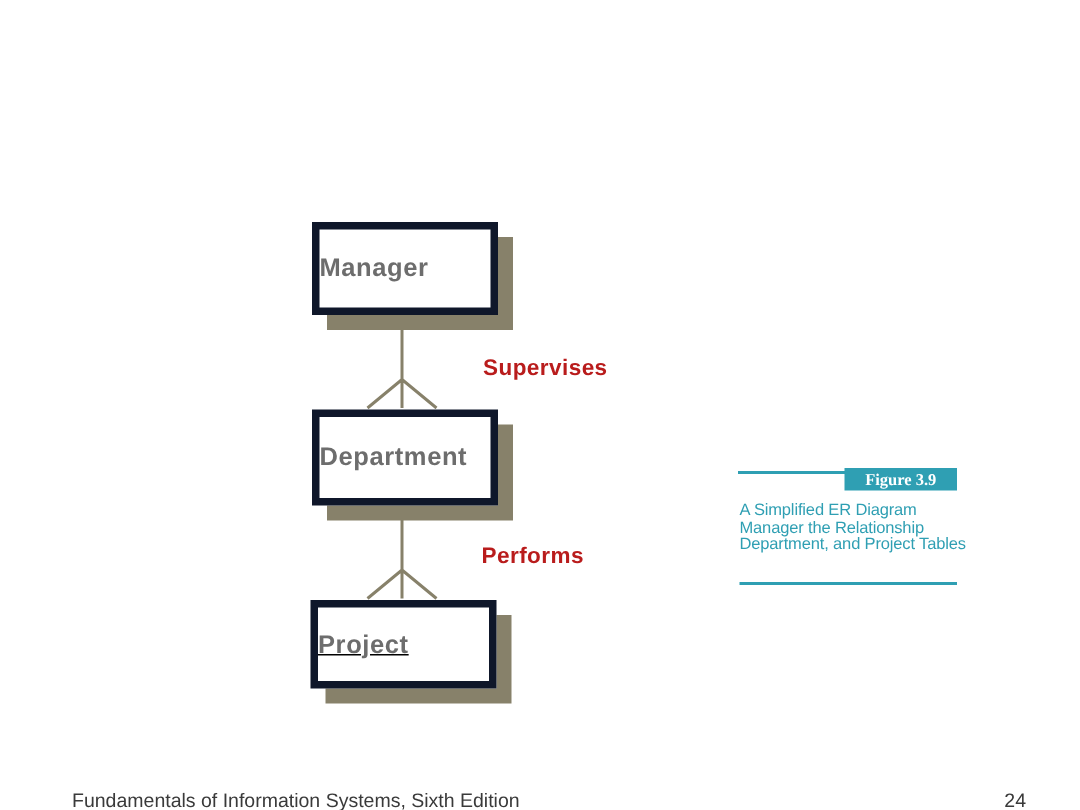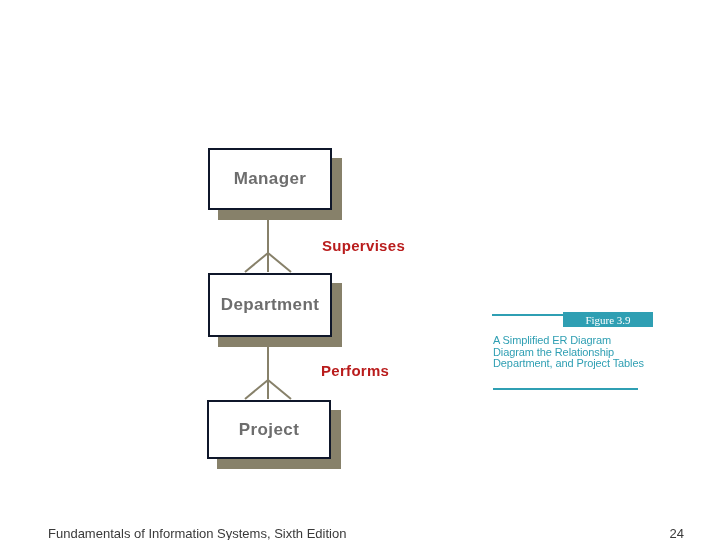--- a/index.html
+++ b/index.html
@@ -30,36 +30,35 @@
     left: 0; top: 0;
     width: 720px; height: 540px;
     z-index: 1;
   }
 
   
   .entity {
     position: absolute;
     width: 124px;
     background: #ffffff;
-    border: 2px solid #0f172a;
+    border: 5px solid #0f172a;
     box-shadow: 10px 10px 0 0 #87816a;
     display: flex;
     align-items: center;
-    justify-content: center;
     z-index: 2;
   }
   .entity-label {
     color: #6d6d6d;
     font-weight: 700;
     font-size: 17px;
     letter-spacing: 0.4px;
   }
   .entity-manager    { left: 208px; top: 148px; height: 62px; }
   .entity-department { left: 208px; top: 273px; height: 64px; }
-  .entity-project    { left: 207px; top: 400px; height: 59px; }
+  .entity-project    { left: 207px; top: 400px; height: 59px; text-decoration: underline; }
 
   
   .rel-label {
     position: absolute;
     color: #b91c1c;
     font-weight: 700;
     font-size: 15px;
     letter-spacing: 0.3px;
     z-index: 2;
   }
@@ -75,25 +74,25 @@
   }
   .fig-rule-top {
     position: absolute;
     left: 2px; top: 1px;
     width: 73px; height: 2px;
     background: #2f9fb3;
   }
   .fig-label-box {
     position: absolute;
     left: 73px; top: -1px;
-    width: 90px; height: 15px;
+    width: 75px; height: 15px;
     background: #2f9fb3;
     color: #ffffff;
     font-family: "Liberation Serif", serif;
-    font-weight: 400;
+    font-weight: 700;
     font-size: 11px;
     display: flex;
     align-items: center;
     justify-content: center;
   }
   .fig-caption {
     position: absolute;
     left: 3px; top: 22px;
     color: #2f9fb3;
     font-size: 11px;
@@ -147,21 +146,21 @@
 
   <span class="rel-label rel-supervises">Supervises</span>
 
   <span class="rel-label rel-performs">Performs</span>
 
   <div class="figure-block">
     <div class="fig-rule-top"></div>
     <div class="fig-label-box">Figure 3.9</div>
     <div class="fig-caption">
       <div>A Simplified ER Diagram</div>
-      <div>Diagram the Relationship</div>
+      <div>Manager the Relationship</div>
       <div>Department, and Project Tables</div>
     </div>
     <div class="fig-rule-bottom"></div>
   </div>
 
   <div class="footer">
     <span>Fundamentals of Information Systems, Sixth Edition</span>
     <span>24</span>
   </div>
 

